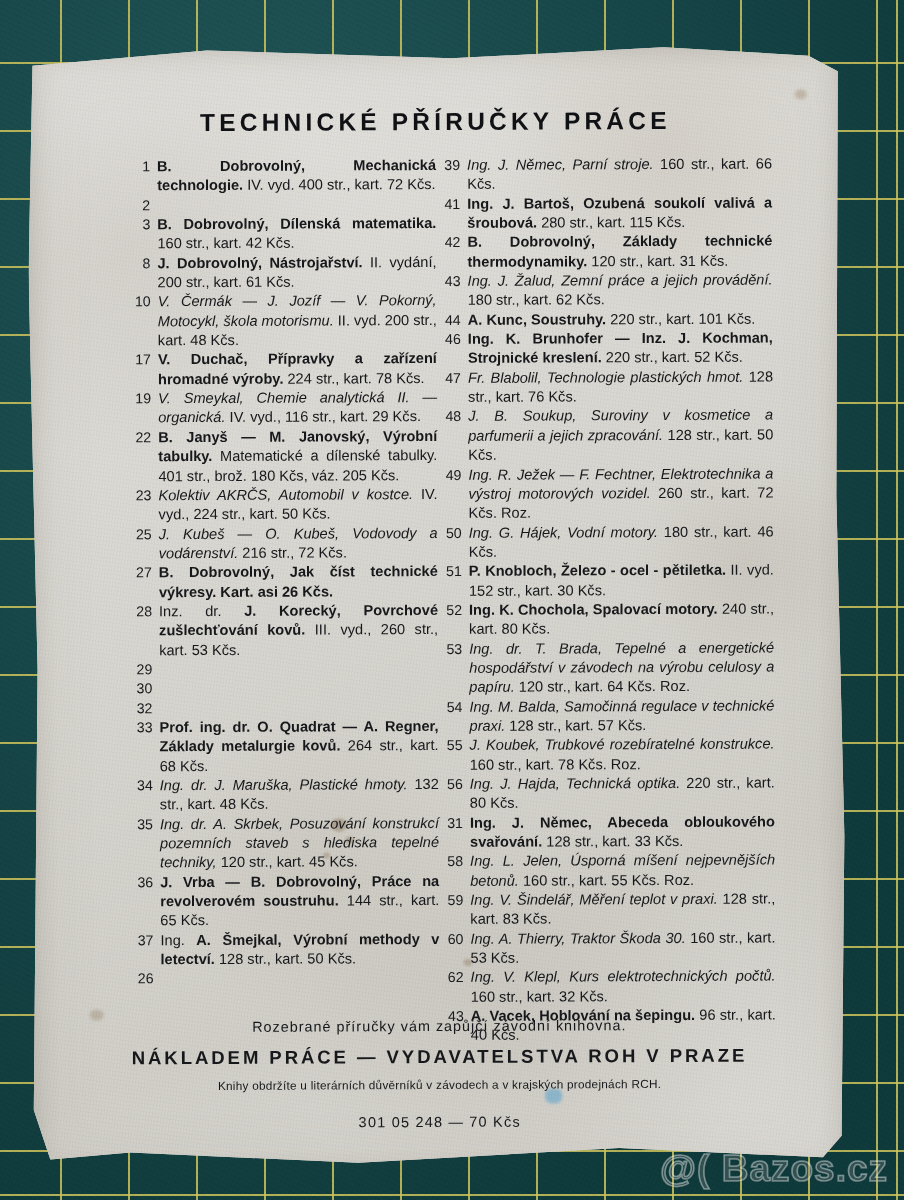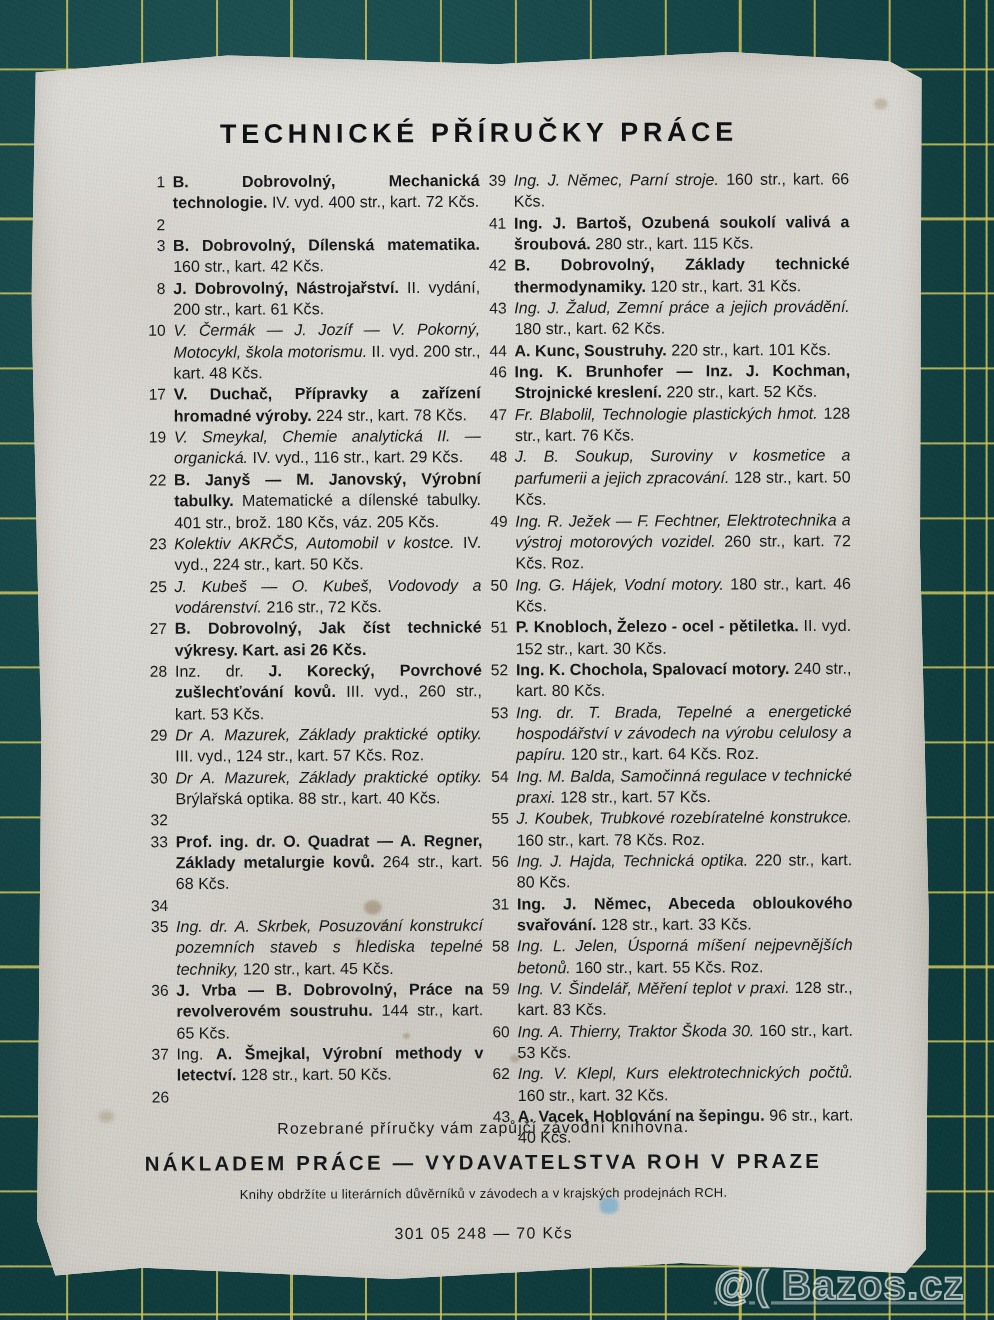--- a/index.html
+++ b/index.html
@@ -86,27 +86,27 @@
 
   
   .foot{position:absolute;left:0;right:0;text-align:center;color:#17181b;}
   #foot1{top:972px;font-size:14.4px;letter-spacing:1.0px;}
   #foot2{top:1000px;font-size:18.6px;font-weight:bold;letter-spacing:2.9px;}
   #foot3{top:1032px;font-size:11.8px;letter-spacing:.25px;}
   #foot4{top:1068px;font-size:14.5px;letter-spacing:1.2px;}
 
   
   #watermark{
-    position:absolute;right:27px;bottom:10px;
+    position:absolute;right:16px;bottom:10px;
     font-size:37px;font-weight:bold;letter-spacing:1px;
     color:rgba(255,255,255,.16);
     -webkit-text-stroke:1.6px rgba(255,255,255,.40);
     text-shadow:0 1px 1px rgba(0,0,0,.18);
     font-family:"Liberation Sans", sans-serif;
-    white-space:nowrap;pointer-events:none;text-decoration:underline;
+    white-space:nowrap;pointer-events:none;
   }
 </style>
 </head>
 <body>
 
 <div id="mat"></div>
 
 <div id="paper">
   <div class="grain"></div>
   <div class="edgewear"></div>
@@ -167,35 +167,34 @@
         <div class="entry">
           <div class="num">27</div>
           <div class="body"><b>B. Dobrovolný, Jak číst technické výkresy. Kart. asi 26 Kčs.</b></div>
         </div>
         <div class="entry">
           <div class="num">28</div>
           <div class="body">Inz. dr. <b>J. Korecký, Povrchové zušlechťování kovů.</b> III. vyd., 260 str., kart. 53 Kčs.</div>
         </div>
         <div class="entry">
           <div class="num">29</div>
-          <div class="body"><i>Dr A. Mazurek, Základy praktické optiky.</i> III. vyd., 124 str., kart. 57 Kčs. Roz.</div>
         </div>
         <div class="entry">
           <div class="num">30</div>
-          <div class="body"><i>Dr A. Mazurek, Základy praktické optiky.</i> Brýlařská optika. 88 str., kart. 40 Kčs.</div>
         </div>
         <div class="entry">
           <div class="num">32</div>
         </div>
         <div class="entry">
           <div class="num">33</div>
           <div class="body"><b>Prof. ing. dr. O. Quadrat — A. Regner, Základy metalurgie kovů.</b> 264 str., kart. 68 Kčs.</div>
         </div>
         <div class="entry">
           <div class="num">34</div>
+          <div class="body"><i>Ing. dr. J. Maruška, Plastické hmoty.</i> 132 str., kart. 48 Kčs.</div>
         </div>
         <div class="entry">
           <div class="num">35</div>
           <div class="body"><i>Ing. dr. A. Skrbek, Posuzování konstrukcí pozemních staveb s hlediska tepelné techniky,</i> 120 str., kart. 45 Kčs.</div>
         </div>
         <div class="entry">
           <div class="num">36</div>
           <div class="body"><b>J. Vrba — B. Dobrovolný, Práce na revolverovém soustruhu.</b> 144 str., kart. 65 Kčs.</div>
         </div>
         <div class="entry">

